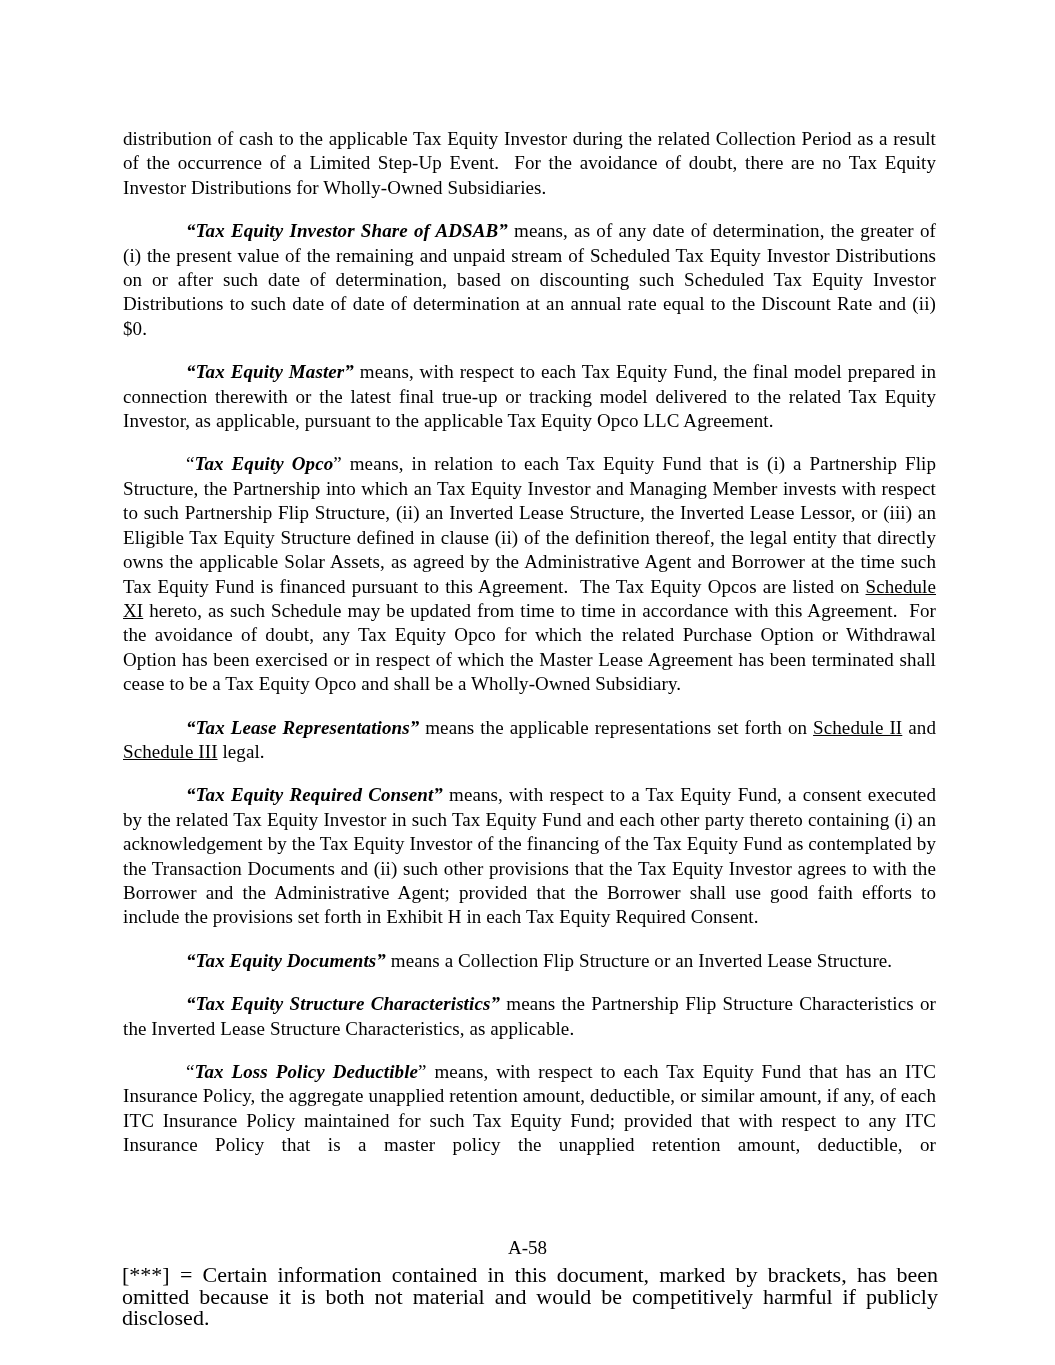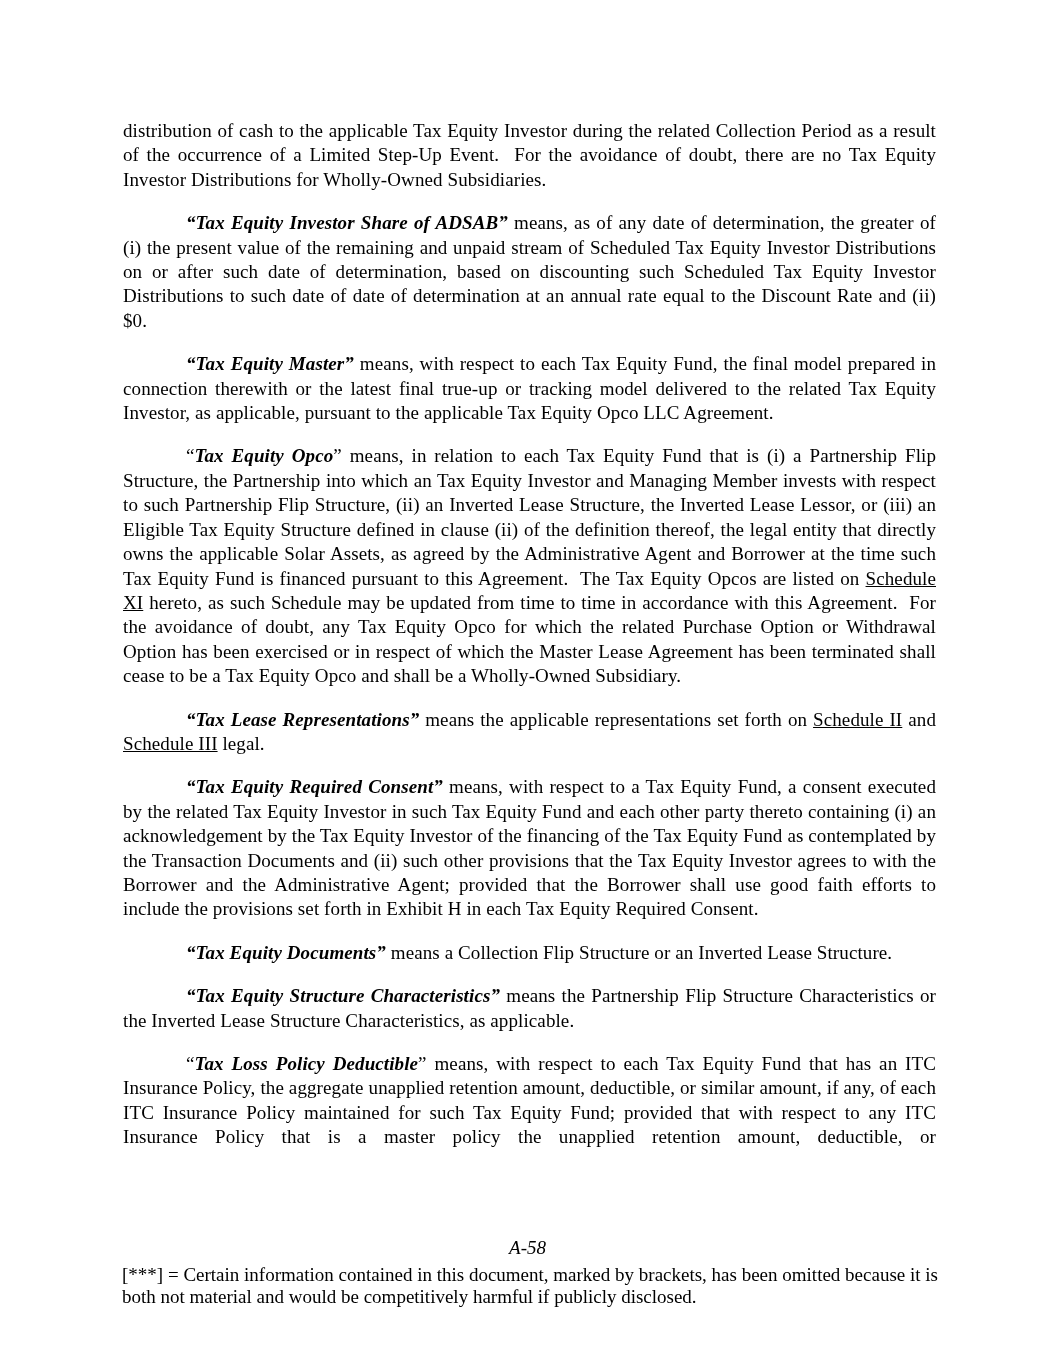--- a/index.html
+++ b/index.html
@@ -19,21 +19,21 @@
   .doc-body {
     position: absolute;
     left: 123px;
     top: 119px;
     width: 813px;
   }
   .para {
     font-size: 19px;
     line-height: 24.4px;
     text-align: justify;
-    margin: 0 0 19px 0;
+    margin: 8px 0 19px 0;
     letter-spacing: 0.1px;
   }
   .para.indent {
     text-indent: 63px;
   }
   .para.justify-last {
     text-align-last: justify;
   }
   .italic {
     font-style: italic;
@@ -43,28 +43,27 @@
     text-decoration: underline;
   }
   .page-number {
     position: absolute;
     left: 0;
     top: 1236px;
     width: 100%;
     text-align: center;
     font-size: 19px;
     line-height: 24px;
-    font-style: italic;
   }
   .footnote {
     position: absolute;
     left: 122px;
     top: 1264px;
     width: 816px;
-    font-size: 19px;
+    font-size: 22px;
     line-height: 21.5px;
     text-align: justify;
   }
 </style>
 </head>
 <body>
 
 <div class="page">
   <div class="doc-body">
       <p class="para"><span>distribution of cash to the applicable Tax Equity Investor during the related Collection Period as a result of the occurrence of a Limited Step-Up Event.&nbsp; For the avoidance of doubt, there are no Tax Equity Investor Distributions for Wholly-Owned Subsidiaries.</span></p>

